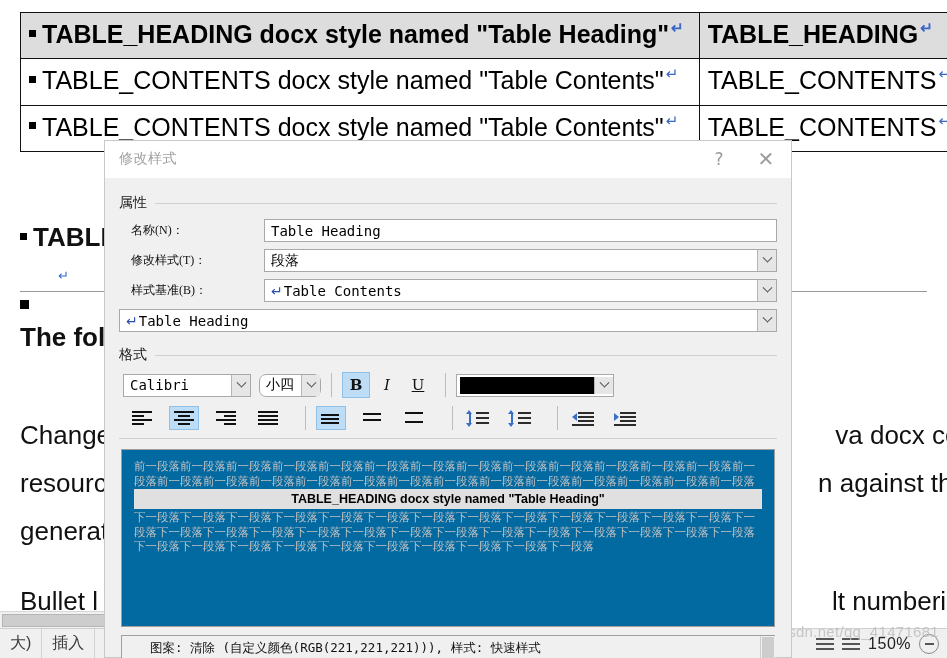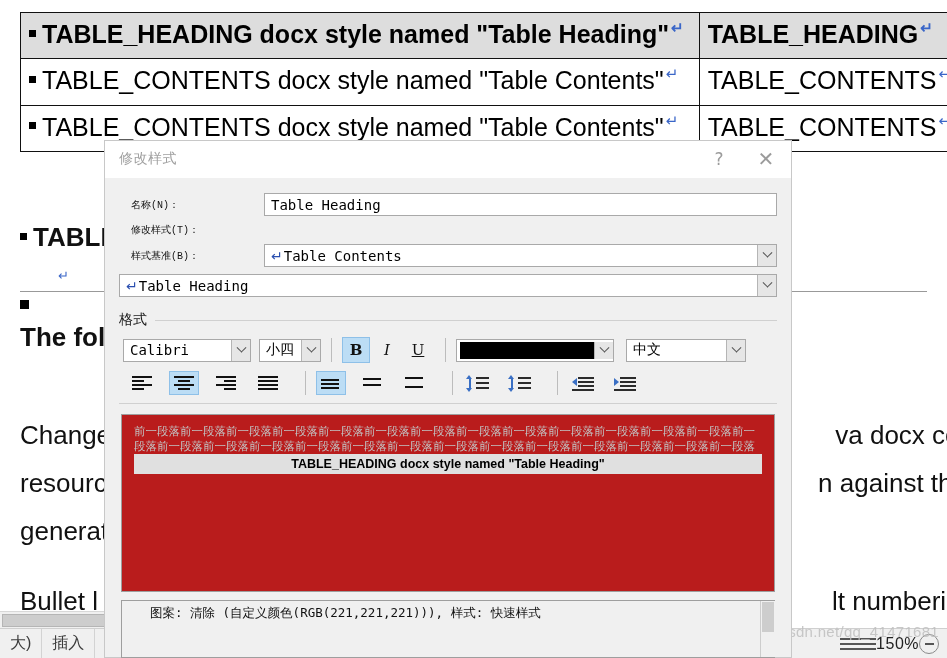--- a/index.html
+++ b/index.html
@@ -48,21 +48,21 @@
 
   
   #status-bar {
     position:absolute; left:0; bottom:0; width:947px; height:30px;
     background:#f0f0f0; border-top:1px solid #cfcfcf;
     display:flex; align-items:center; justify-content:space-between;
     font-size:15px; color:#333;
   }
   .sb-left { display:flex; align-items:center; height:30px; }
   .sb-item { padding:0 10px; height:30px; display:flex; align-items:center; border-right:1px solid #d3d3d3; color:#3b3b3b; font-size:16px;}
-  .sb-right { display:flex; align-items:center; height:30px; padding-right:8px;}
+  .sb-right { display:flex; align-items:center; height:30px; gap:8px; padding-right:8px;}
   .vw-ic { width:18px; height:14px; display:inline-block; position:relative; }
   .vw-ic i { position:absolute; left:0; width:100%; height:2px; background:#555; }
   .zoom-pct { font-size:16px; color:#222; letter-spacing:0.5px;}
   .zoom-minus { width:20px; height:20px; border-radius:50%; border:1.6px solid #8a8a8a; display:flex; align-items:center; justify-content:center; }
   .zoom-minus span { display:block; width:9px; height:2px; background:#555; }
 
   
   #hscroll {
     position:absolute; left:0; bottom:30px; width:160px; height:17px;
     background:#f0f0f0; border-top:1px solid #d8d8d8;
@@ -104,22 +104,22 @@
     font-size:14px; color:#1b1b1b; background:#f0f0f0;
     padding-right:8px; display:inline-block; position:relative; z-index:2;
     font-family:"DejaVu Sans", sans-serif;
   }
   .group-rule {
     position:absolute; left:0; right:0; top:11px; border-top:1px solid #d0d0d0; z-index:1;
   }
 
   .field-row { display:flex; align-items:center; margin-top:7px; }
   .field-label {
-    width:145px; font-size:10px; color:#111; padding-left:12px;
-    font-family:Liberation Mono, monospace; white-space:nowrap;
+    width:145px; font-size:12px; color:#111; padding-left:12px;
+    font-family:Liberation Serif, serif; white-space:nowrap;
   }
   .field-ctl { flex:1; position:relative; }
 
   .txtbox {
     height:23px; background:#fff; border:1px solid #a9a9a9;
     display:flex; align-items:center; padding:0 6px;
     font-family:"DejaVu Sans Mono", monospace; font-size:14px; color:#000;
   }
   .combo {
     height:23px; background:#fff; border:1px solid #a9a9a9;
@@ -136,21 +136,21 @@
   .chev {
     width:7px; height:7px; border-right:1.4px solid #505050; border-bottom:1.4px solid #505050;
     transform:rotate(45deg) translate(-2px,-2px);
   }
   .pil { color:#2a4fb0; font-family:"DejaVu Sans", sans-serif; margin-right:1px; }
 
   
   #fmt-group { margin-top:12px; }
   .fmt-row1 { display:flex; align-items:center; margin-top:8px; padding-left:4px; gap:0; }
   .combo-sm { width:128px; }
-  .combo-xs { width:62px; }
+  .combo-xs { width:62px;border-radius:7px; }
   .sep-v { width:1px; height:24px; background:#bcbcbc; margin:0 10px; }
 
   .tbtn {
     width:28px; height:26px; display:flex; align-items:center; justify-content:center;
     font-size:15px; color:#111; margin-right:3px; border:1px solid transparent;
   }
   .tbtn.on { background:#bcddf5; border:1px solid #8ec0e8; }
   .tbtn.bold { font-weight:bold; font-family:"DejaVu Serif", serif;}
   .tbtn.ital { font-style:italic; font-family:"DejaVu Serif", serif;}
   .tbtn.und { text-decoration:underline; font-family:"DejaVu Serif", serif;}
@@ -174,21 +174,21 @@
   .sp-icon .ar { position:absolute; left:0; top:0; width:7px; height:15px; }
   .sp-icon .ar b { position:absolute; left:2px; width:2px; background:#3a6fc4;}
   .sp-icon .ar u { position:absolute; width:0;height:0; border-left:3.5px solid transparent; border-right:3.5px solid transparent;}
 
   .ind-icon { width:22px; height:15px; position:relative; }
   .ind-icon i { position:absolute; height:2px; background:#2b2b2b; }
   .ind-icon .tri { position:absolute; width:0;height:0; border-top:4px solid transparent; border-bottom:4px solid transparent;}
 
   
   #preview {
-    margin:10px 2px 0 2px; height:178px; background:#b91c1c;
+    margin:10px 2px 0 2px; height:178px; background:#0369a1;
     border:1px solid #9e9e9e; padding:9px 12px; overflow:hidden;
   }
   .pv-para {
     font-size:11.5px; line-height:14.5px; color:#c2c2c2;
     font-family:"DejaVu Sans", sans-serif; word-break:break-all;
   }
   .pv-heading {
     background:#e0e0e0; text-align:center; font-weight:bold;
     font-size:12.5px; color:#000; padding:3px 0 3px 0; margin:1px 0;
     font-family:"Liberation Sans", sans-serif;
@@ -287,32 +287,44 @@
 
     <div id="dlg-title">
       <div class="t">修改样式</div>
       <div class="spacer"></div>
       <div class="title-btn">?</div>
       <div class="title-btn close">✕</div>
     </div>
 
     <div id="dlg-body">
 
+      <div class="group">
+        <div class="group-rule"></div>
+        <span class="group-label">属性</span>
+      </div>
 
       <div class="field-row">
         <div class="field-label">名称(N)：</div>
         <div class="field-ctl">
           <div class="txtbox">
             <span>Table Heading</span>
           </div>
         </div>
       </div>
 
       <div class="field-row">
         <div class="field-label">修改样式(T)：</div>
+        <div class="field-ctl">
+          <div class="combo">
+            <span class="val">段落</span>
+            <span class="arrow">
+                <span class="chev"></span>
+              </span>
+          </div>
+        </div>
       </div>
 
       <div class="field-row">
         <div class="field-label">样式基准(B)：</div>
         <div class="field-ctl">
           <div class="combo">
             <span class="pil">↵</span>
             <span class="val mono">Table Contents</span>
             <span class="arrow">
                 <span class="chev"></span>
@@ -361,26 +373,20 @@
 
         <div class="sep-v"></div>
 
         <div class="colorcombo">
           <span class="swatch" style="background: rgb(0, 0, 0);"></span>
           <span class="arrow">
               <span class="chev"></span>
             </span>
         </div>
         <div style="width:12px"></div>
-        <div class="combo" style="width:120px">
-          <span class="val">中文</span>
-          <span class="arrow">
-              <span class="chev"></span>
-            </span>
-        </div>
       </div>
 
       <div class="fmt-row2">
         <div class="abtn">
           <span class="align-icon">
             <i style="top:0;left:0;width:20px"></i>
               <i style="top:4px;left:0;width:12px"></i>
               <i style="top:8px;left:0;width:20px"></i>
               <i style="top:12px;left:0;width:12px"></i>
           </span>
@@ -477,20 +483,21 @@
               <i style="top:9px;left:6px;width:16px"></i>
               <i style="top:13px;left:0px;width:22px"></i>
             <span class="tri" style="left:0;top:2px;border-left:5px solid #3a6fc4"></span>
           </span>
         </div>
       </div>
 
       <div id="preview">
         <div class="pv-para">前一段落前一段落前一段落前一段落前一段落前一段落前一段落前一段落前一段落前一段落前一段落前一段落前一段落前一段落前一段落前一段落前一段落前一段落前一段落前一段落前一段落前一段落前一段落前一段落前一段落前一段落前一段落</div>
         <div class="pv-heading" style="background: rgb(224, 224, 224);">TABLE_HEADING docx style named "Table Heading"</div>
+        <div class="pv-para">下一段落下一段落下一段落下一段落下一段落下一段落下一段落下一段落下一段落下一段落下一段落下一段落下一段落下一段落下一段落下一段落下一段落下一段落下一段落下一段落下一段落下一段落下一段落下一段落下一段落下一段落下一段落下一段落下一段落下一段落下一段落下一段落下一段落下一段落下一段落下一段落下一段落</div>
       </div>
 
       <div id="desc">
         <div class="line ind">图案: 清除 (自定义颜色(RGB(221,221,221))), 样式: 快速样式</div>
 
         <div id="desc-scroll">
           <div class="thumb"></div>
         </div>
       </div>
 

